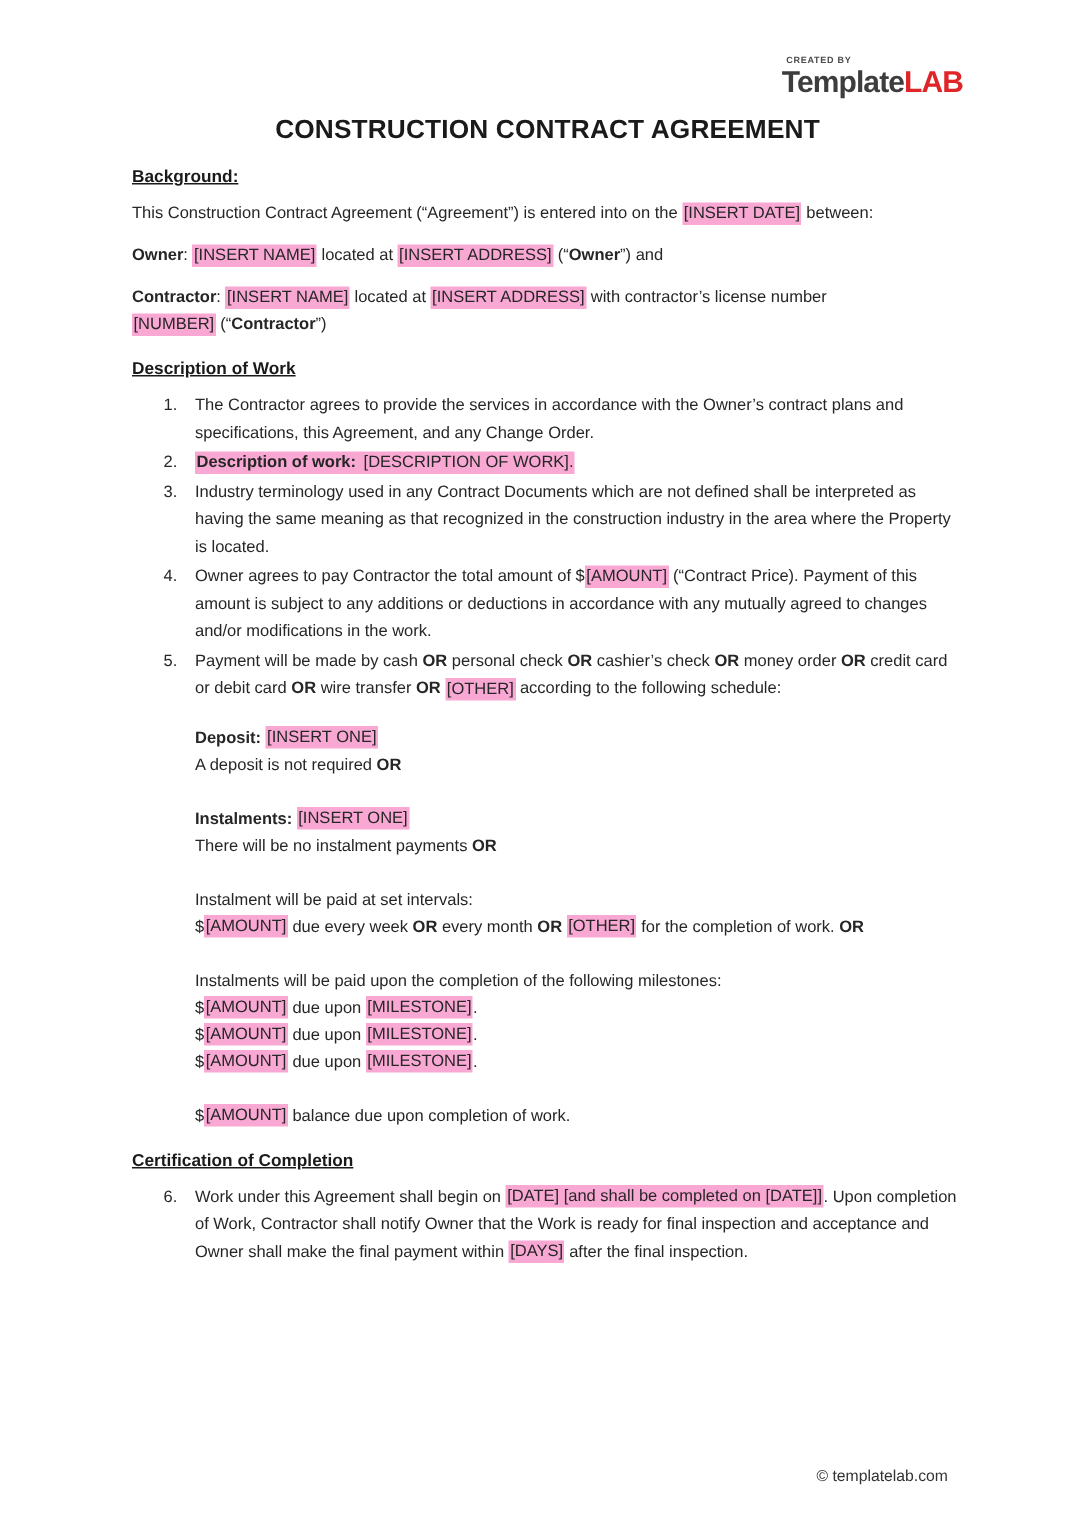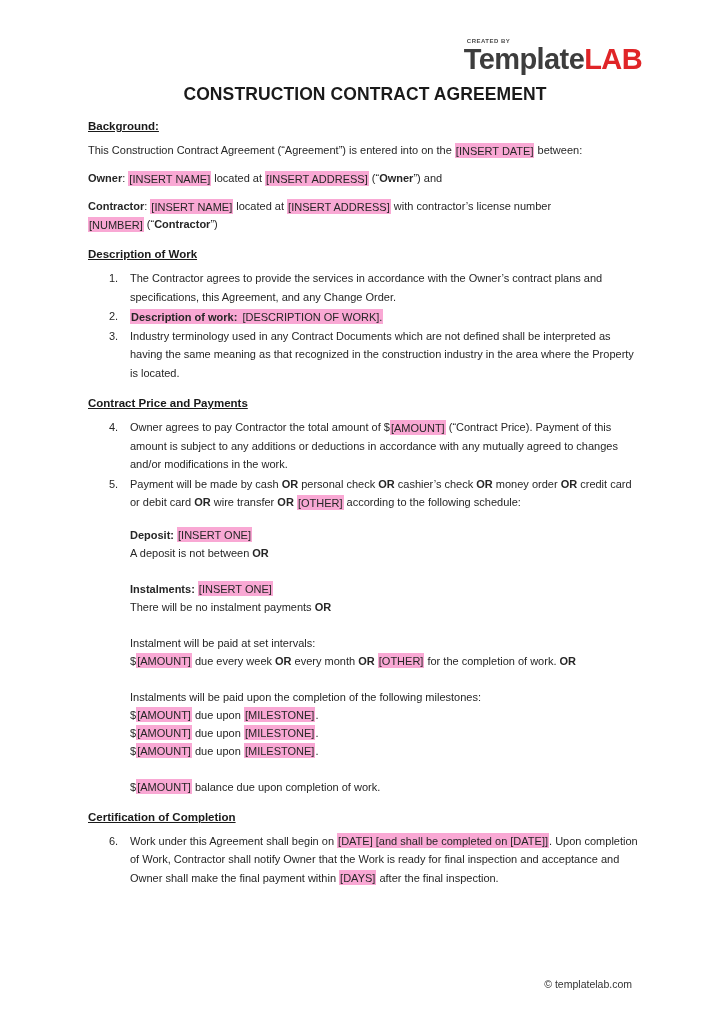--- a/index.html
+++ b/index.html
@@ -20,21 +20,21 @@
   .logo { display: inline-block; text-align: left; line-height: 1; }
   .created-by {
     display: block;
     font-size: 6px;
     font-weight: bold;
     letter-spacing: 0.5px;
     color: #4a4a4a;
     margin: 0 0 1px 3px;
   }
   .logo-text {
-    font-size: 29px;
+    font-size: 20px;
     font-weight: bold;
     letter-spacing: -0.6px;
     color: #3d3d3d;
   }
   .logo-text .lab { color: #e02528; }
 
   
   .doc-title {
     font-size: 17.5px;
     font-weight: bold;
@@ -126,35 +126,34 @@
     <div class="list-item">
       <span class="list-num">2.</span>
       <span class="list-text"><span class="b hl">Description of work:</span><span class="hl"> [DESCRIPTION OF WORK].</span></span>
     </div>
     <div class="list-item">
       <span class="list-num">3.</span>
       <span class="list-text"><span>Industry terminology used in any Contract Documents which are not defined shall be interpreted as having the same meaning as that recognized in the construction industry in the area where the Property is located.</span></span>
     </div>
   </div>
 
-  <div class="heading">Contract Price and Payments</div>
   <div class="list">
     <div class="list-item">
       <span class="list-num">4.</span>
       <span class="list-text"><span>Owner agrees to pay Contractor the total amount of $</span><span class="hl">[AMOUNT]</span><span> (“Contract Price). Payment of this amount is subject to any additions or deductions in accordance with any mutually agreed to changes and/or modifications in the work.</span></span>
     </div>
     <div class="list-item">
       <span class="list-num">5.</span>
       <span class="list-text"><span>Payment will be made by cash </span><span class="b">OR</span><span> personal check </span><span class="b">OR</span><span> cashier’s check </span><span class="b">OR</span><span> money order </span><span class="b">OR</span><span> credit card or debit card </span><span class="b">OR</span><span> wire transfer </span><span class="b">OR</span><span> </span><span class="hl">[OTHER]</span><span> according to the following schedule:</span></span>
     </div>
   </div>
 
   <div class="sched gap-md">
     <p><span class="b">Deposit:</span><span> </span><span class="hl">[INSERT ONE]</span></p>
-    <p><span>A deposit is not between </span><span class="b">OR</span></p>
+    <p><span>A deposit is not required </span><span class="b">OR</span></p>
   </div>
 
   <div class="sched gap-lg">
     <p><span class="b">Instalments:</span><span> </span><span class="hl">[INSERT ONE]</span></p>
     <p><span>There will be no instalment payments </span><span class="b">OR</span></p>
   </div>
 
   <div class="sched gap-lg">
     <p><span>Instalment will be paid at set intervals:</span></p>
     <p><span>$</span><span class="hl">[AMOUNT]</span><span> due every week </span><span class="b">OR</span><span> every month </span><span class="b">OR</span><span> </span><span class="hl">[OTHER]</span><span> for the completion of work. </span><span class="b">OR</span></p>

